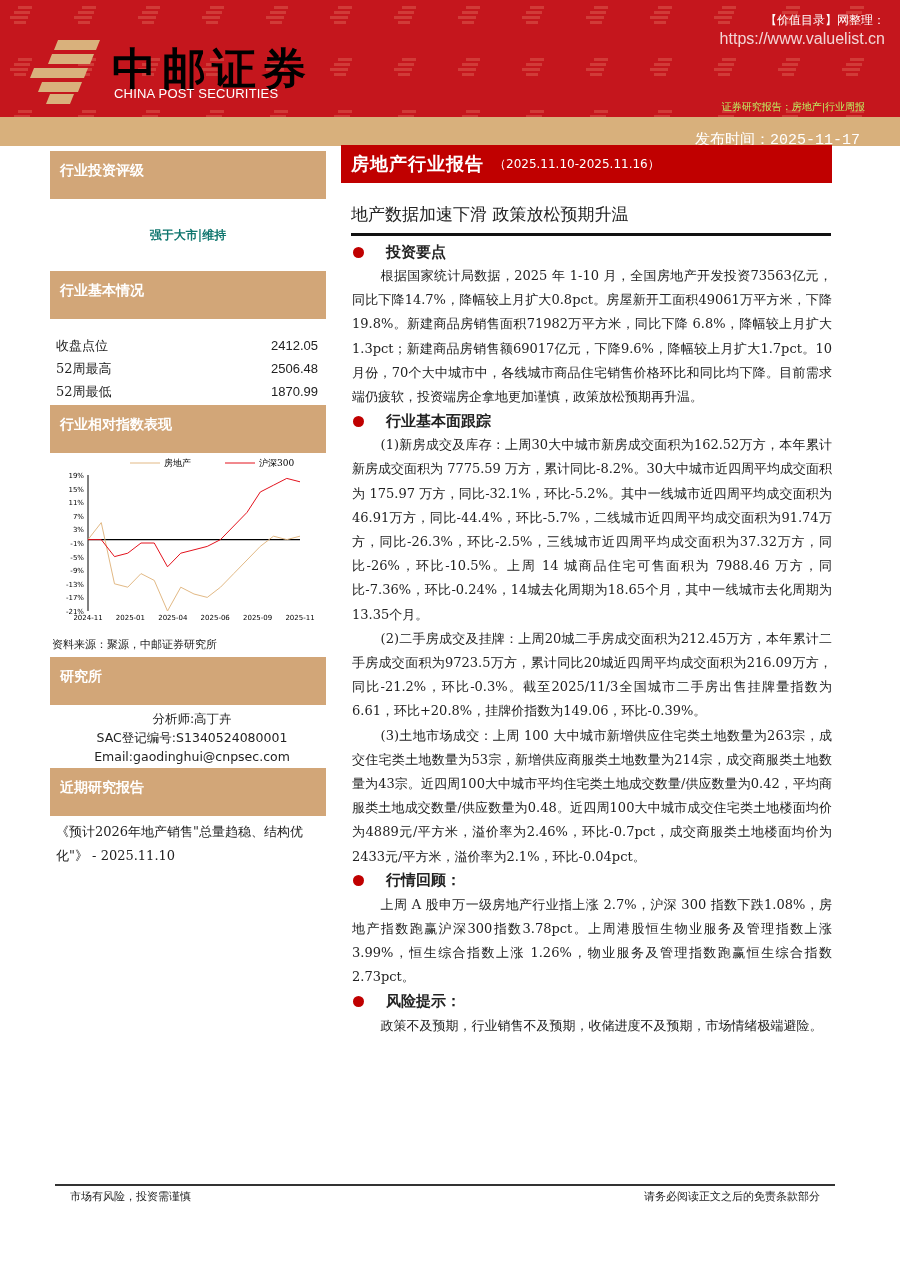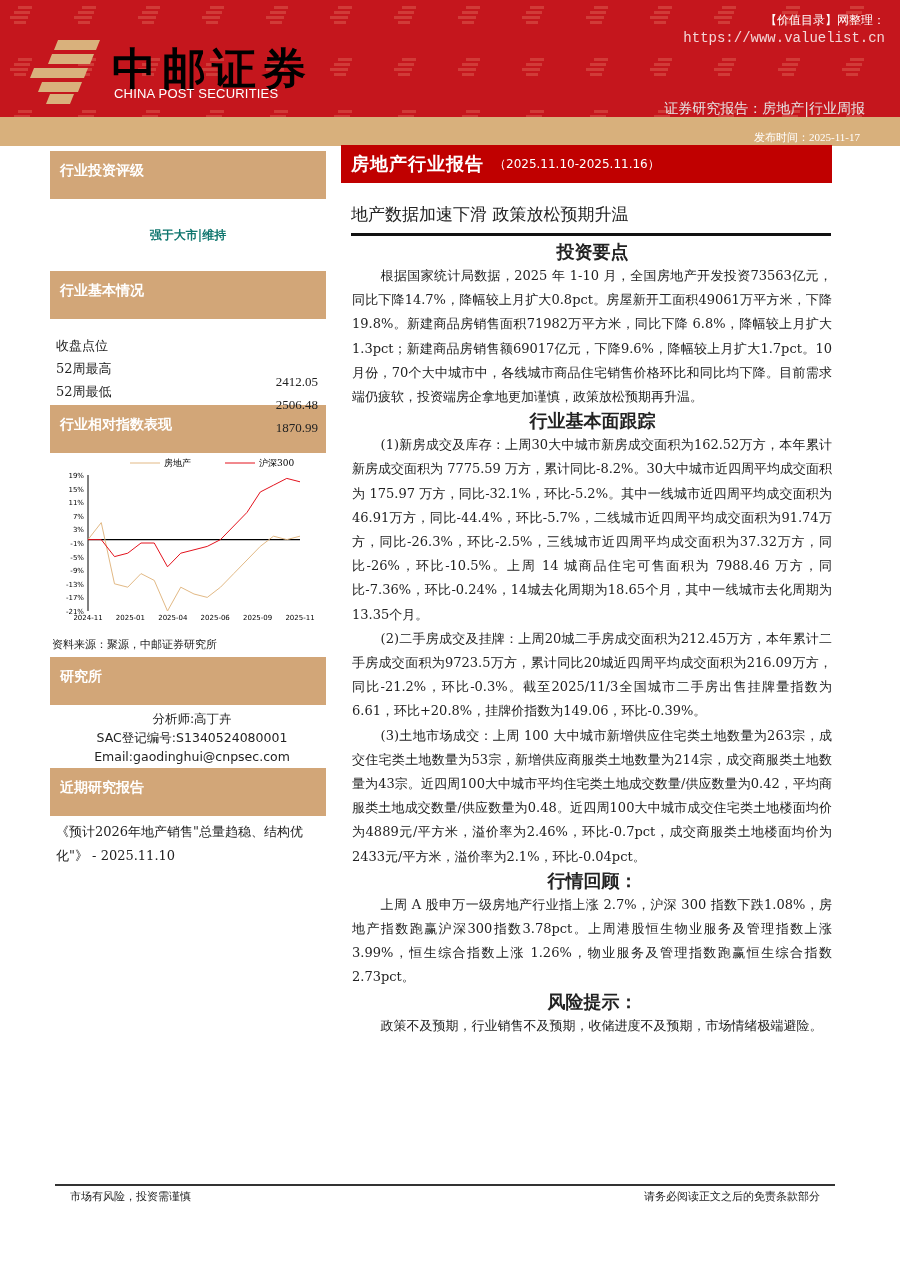--- a/index.html
+++ b/index.html
@@ -4,42 +4,42 @@
 <style>
   * { margin:0; padding:0; box-sizing:border-box; }
   body { width:900px; height:1273px; background:#ffffff; position:relative; overflow:hidden;
          font-family:"DejaVu Serif","Liberation Serif",serif; color:#222; }
   .header { position:absolute; left:0; top:0; width:900px; height:117px; background:#c5161d; overflow:hidden; }
   .pattern { position:absolute; inset:0; opacity:0.35; }
   .logo-mark { position:absolute; left:30px; top:36px; width:70px; height:70px; }
   .logo-cn { position:absolute; left:112px; top:40px; color:#000000; font-family:Liberation Sans, sans-serif; font-weight:bold; font-size:44px; letter-spacing:6px; }
   .logo-en { position:absolute; left:114px; top:86px; color:#fff; font-family:"Liberation Sans",sans-serif; font-size:13px; letter-spacing:0.2px; }
   .wm1 { position:absolute; right:15px; top:12px; color:#fff; font-family:"DejaVu Sans",sans-serif; font-size:12px; }
-  .wm2 { position:absolute; right:15px; top:30px; color:#f3d6d6; font-family:Liberation Mono, monospace; font-size:14px;margin-left:40px; }
-  .report-type { position:absolute; right:35px; top:100px; color:#e5e5e5; font-size:14px; }
+  .wm2 { position:absolute; right:15px; top:30px; color:#f3d6d6; font-family:Liberation Sans, sans-serif; font-size:16px;margin-left:40px; }
+  .report-type { position:absolute; right:35px; top:100px; color:#bef264; font-size:10px; }
   .tanband { position:absolute; left:0; top:117px; width:900px; height:29px; background:#d8b07c; }
-  .pubdate { position:absolute; right:40px; top:130px; color:#fff; font-family:Liberation Serif, serif; font-size:11px; }
+  .pubdate { position:absolute; right:40px; top:130px; color:#fff; font-family:Liberation Mono, monospace; font-size:15px; }
 
   .left { position:absolute; left:50px; top:151px; width:276px; }
   .sec-hdr { background:#d2a678; color:#fff; font-size:14px; height:48px; line-height:38px; padding-left:10px; font-weight:bold; }
   .rating { text-align:center; font-size:12px; font-weight:bold; height:72px; line-height:72px; color:#0f766e; }
   .kv { display:flex; justify-content:space-between; padding:0 8px 0 6px; height:23px; line-height:23px; font-size:13px; }
-  .kv .v { font-family:Liberation Serif, serif;margin-top:36px; }
+  .kv .v { font-family:Liberation Sans, sans-serif; }
   .chart { position:relative; width:276px; height:180px; }
   .src { font-size:11px; padding:4px 2px; height:24px; }
   .ana { font-size:12.5px; padding-left:8px; line-height:19px; font-family:"DejaVu Sans",sans-serif;text-align:center; }
   .recent { font-size:13px; line-height:24px; padding:4px 0 0 6px; }
 
   .right { position:absolute; left:341px; top:145px; width:491px; }
   .title-bar { background:#c00000; height:38px; color:#fff; padding-left:10px; display:flex; align-items:center; }
   .title-bar .t { font-size:18px; font-weight:bold; letter-spacing:1px; }
   .title-bar .d { font-family:"DejaVu Sans",sans-serif; font-size:12px; margin-left:10px; }
   .headline { font-size:17px; font-weight:normal; padding:20px 0 0 10px; height:70px; }
   .rule { border-top:3px solid #111; margin:12px 0 0 10px; width:480px; }
-  .bullet { display:flex; align-items:center; padding-left:12px; height:24px; font-weight:bold; font-size:18px;flex-direction:column; }
+  .bullet { display:flex; align-items:center; padding-left:12px; height:24px; font-weight:bold; font-size:15px; }
   .bullet .dot { width:11px; height:11px; background:#c00000; border-radius:50%; margin-right:22px; }
   .para { font-size:13px; line-height:24.2px; padding-left:11px; text-align:justify; text-indent:2.2em; font-family:"DejaVu Serif",serif; }
 
   .footer-rule { position:absolute; left:55px; top:1184px; width:780px; border-top:2px solid #333; }
   .foot-l { position:absolute; left:70px; top:1189px; font-size:11px; }
   .foot-r { position:absolute; right:80px; top:1189px; font-size:11px; }
 </style>
 </head>
 <body>
 

